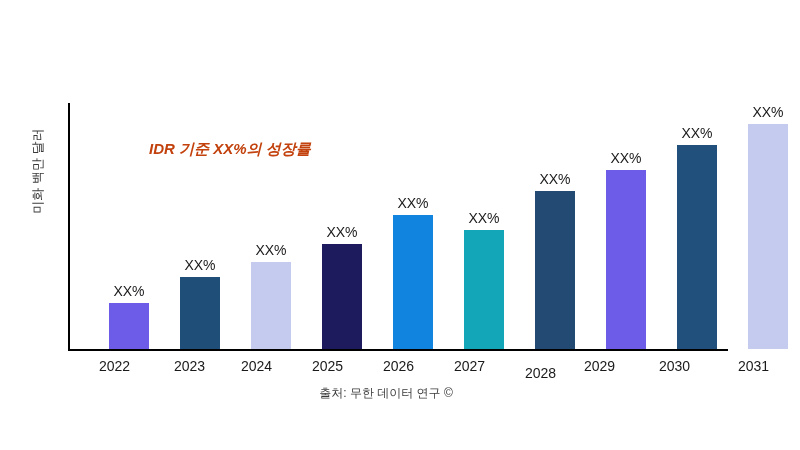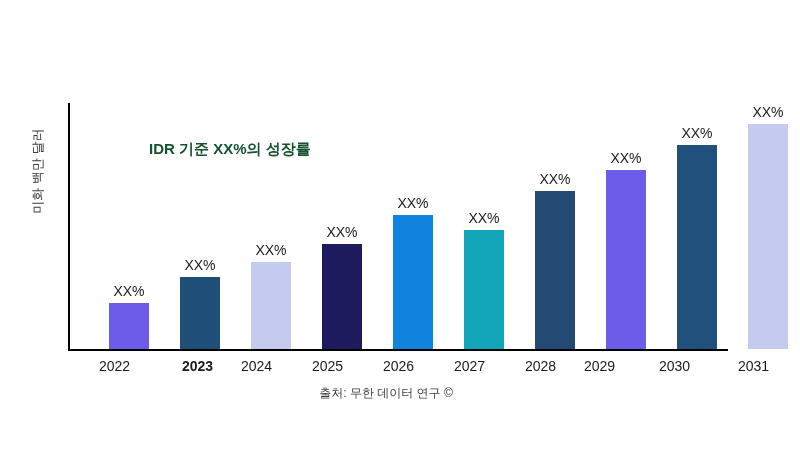--- a/index.html
+++ b/index.html
@@ -71,22 +71,23 @@
     background: #000000;
   }
 
   
   #growth-annotation {
     position: absolute;
     left: 81px;
     top: 37px;
     font-size: 15px;
     font-weight: bold;
-    color: #14532d;
-    white-space: nowrap;
+    color: #c2410c;
+    white-space: nowrap;
+    font-style: italic;
   }
 
   
   .bar-group {
     position: absolute;
     bottom: 1px;
     width: 40px;
   }
   .bar {
     position: absolute;
@@ -174,26 +175,26 @@
           <div class="bar" style="height: 204px; background: rgb(34, 80, 125);"></div>
           <div class="bar-value" style="bottom: 208px;">XX%</div>
         </div>
         <div class="bar-group" style="left: 680px;">
           <div class="bar" style="height: 225px; background: rgb(197, 203, 239);"></div>
           <div class="bar-value" style="bottom: 229px;">XX%</div>
         </div>
       </div>
     <div id="ticks-layer">
         <div class="x-tick" style="left: 31px;">2022</div>
-        <div class="x-tick" style="left: 114px; font-weight: bold;">2023</div>
+        <div class="x-tick" style="left: 106px;">2023</div>
         <div class="x-tick" style="left: 173px;">2024</div>
         <div class="x-tick" style="left: 244px;">2025</div>
         <div class="x-tick" style="left: 315px;">2026</div>
         <div class="x-tick" style="left: 386px;">2027</div>
-        <div class="x-tick" style="left: 457px;">2028</div>
+        <div class="x-tick" style="left: 457px; margin-top: 7px;">2028</div>
         <div class="x-tick" style="left: 516px;">2029</div>
         <div class="x-tick" style="left: 591px;">2030</div>
         <div class="x-tick" style="left: 670px;">2031</div>
       </div>
   </div>
 
   <div id="source-note">출처: 무한 데이터 연구 ©</div>
 
 </div>
 

